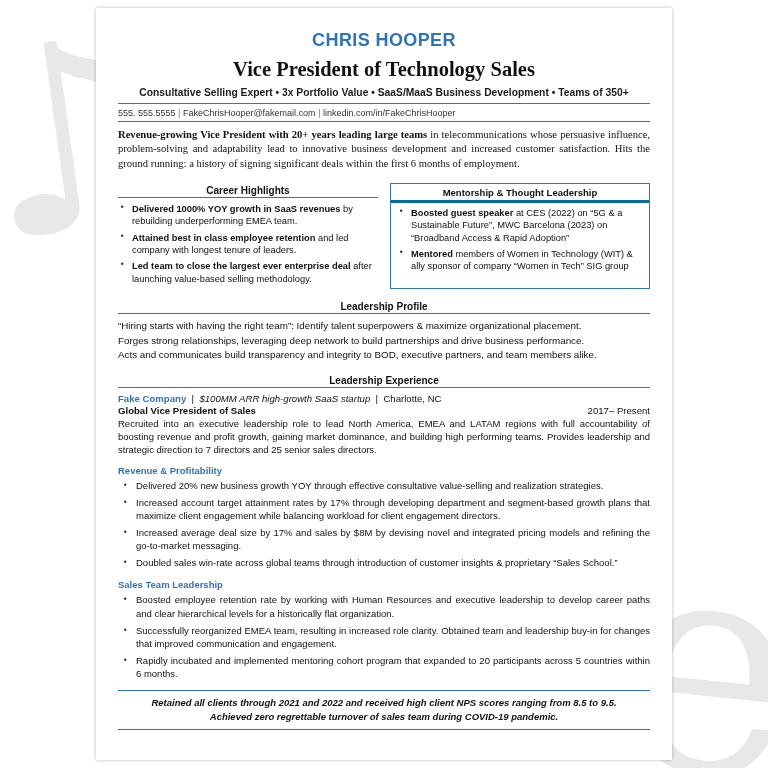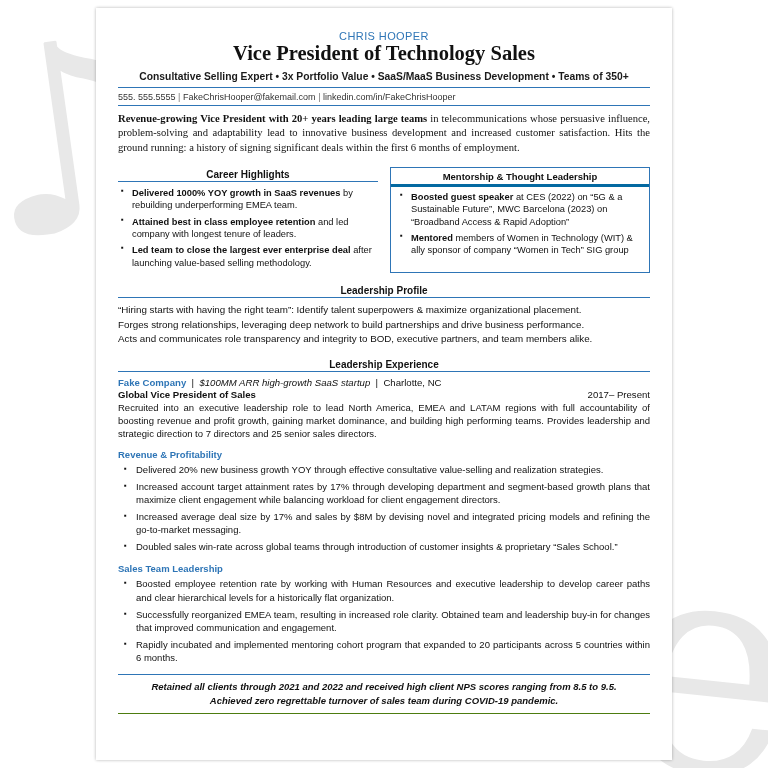--- a/index.html
+++ b/index.html
@@ -49,23 +49,24 @@
     background: #ffffff;
     box-shadow: 0 0 3px rgba(0,0,0,0.30);
     box-sizing: border-box;
     padding: 22px 22px 10px 22px;
     overflow: hidden;
   }
 
   .name {
     text-align: center;
     color: #2e75b6;
-    font-size: 11px;
-    font-weight: normal;
+    font-size: 18px;
+    font-weight: bold;
     letter-spacing: 0.4px;
+    margin-bottom: 7px;
   }
   .title {
     text-align: center;
     font-family: "Liberation Serif", serif;
     font-size: 20.5px;
     font-weight: bold;
     color: #111111;
     margin-bottom: 6px;
   }
   .tagline {
@@ -283,21 +284,21 @@
           </div>
         </div>
       </div>
     </div>
 
     <div class="section-head">Leadership Profile</div>
     <div class="section-rule"></div>
     <div style="margin-bottom:12px;">
       <div class="profile-line"><b>“Hiring starts with having the right team”</b><span>: Identify talent superpowers &amp; maximize organizational placement.</span></div>
       <div class="profile-line"><b>Forges strong relationships,</b><span> leveraging deep network to build partnerships and drive business performance.</span></div>
-      <div class="profile-line"><b>Acts and communicates</b><span> role </span><b>transparency</b><span> and integrity to BOD, executive partners, and team members alike.</span></div>
+      <div class="profile-line"><b>Acts and communicates</b><span> build </span><b>transparency</b><span> and integrity to BOD, executive partners, and team members alike.</span></div>
     </div>
 
     <div class="section-head">Leadership Experience</div>
     <div class="section-rule"></div>
 
     <div class="exp-block">
       <div class="company-line">
         <span class="co">Fake Company</span>
         <span>&nbsp;|&nbsp;</span>
         <span class="it">$100MM ARR high-growth SaaS startup</span>

